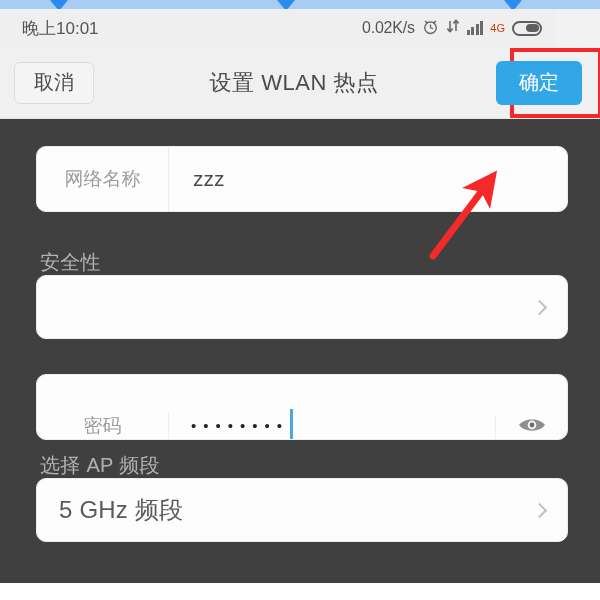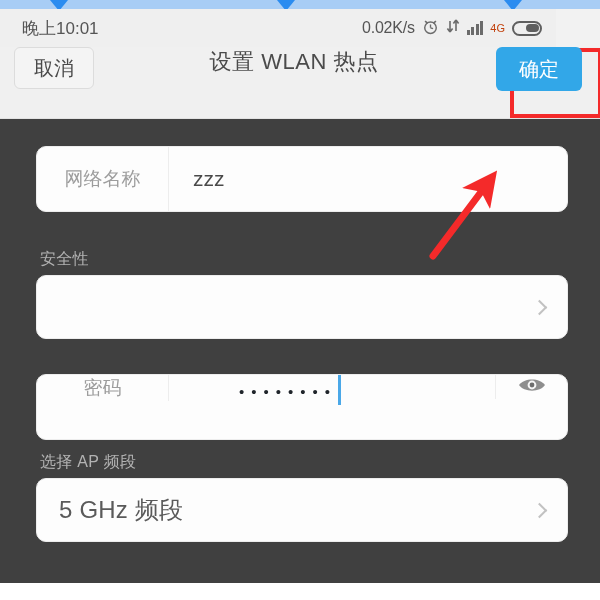--- a/index.html
+++ b/index.html
@@ -55,21 +55,21 @@
   #battery::after {
     content:""; position:absolute; right:1.5px; top:1.5px; bottom:1.5px;
     width:13px; background:#5f5f5f; border-radius:6px;
   }
 
   
   #titlebar {
     position:absolute; left:0; top:47px; width:600px; height:72px;
     background:#f0f0f0;
     border-bottom:1px solid #e2e2e2;
-    display:flex; align-items:flex-start;gap:13px;
+    display:flex; align-items:center;gap:13px;
   }
   #cancel-btn {
     margin-left:14px;
     width:80px; height:42px;
     border:1px solid #dcdcdc; border-radius:6px;
     background:#f4f4f4;
     color:#4a4a4a; font-size:20px;
     display:flex; align-items:center; justify-content:center;
     cursor:pointer;
   }
@@ -99,21 +99,21 @@
 
   .card {
     position:absolute;
     left:36px; width:532px;
     background:#fdfdfd;
     border:1px solid #ededed;
     border-radius:10px;
   }
   .group-label {
     position:absolute; left:40px;
-    font-size:16px; color:#b2b2b2;
+    font-size:20px; color:#b2b2b2;
     letter-spacing:0.3px;
   }
 
   
   #card-ssid { top:27px; height:66px; display:flex; align-items:stretch; }
   #ssid-label-cell {
     width:132px; display:flex; align-items:center; justify-content:center;
     border-right:1px solid #ededed;
     font-size:19px; color:#9d9d9d;
   }
@@ -130,21 +130,21 @@
   }
   .chevron {
     margin-left:auto; margin-right:22px;
     width:11px; height:11px;
     border-right:2.4px solid #c2c2c2;
     border-top:2.4px solid #c2c2c2;
     transform:rotate(45deg);
   }
 
   
-  #card-pwd { top:255px; height:66px; display:flex; align-items:flex-start;gap:48px; }
+  #card-pwd { top:255px; height:66px; display:flex; align-items:flex-end; }
   #pwd-label-cell {
     width:132px; display:flex; align-items:center; justify-content:center;
     border-right:1px solid #ededed;
     font-size:19px; color:#9d9d9d;
   }
   #pwd-value-cell {
     flex:1; display:flex; align-items:center; padding-left:22px;
   }
   #pwd-dots {
     font-size:15px; color:#20252b; letter-spacing:7px; line-height:1;

